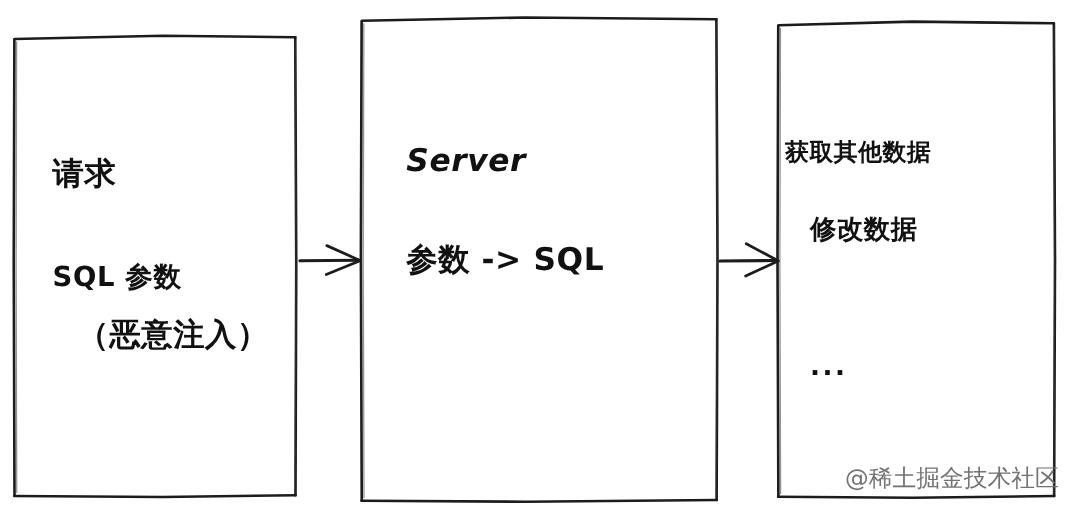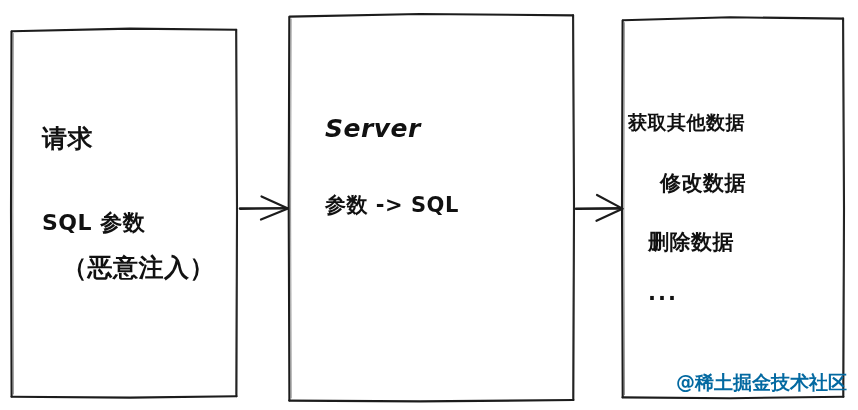--- a/index.html
+++ b/index.html
@@ -63,38 +63,38 @@
     letter-spacing: 0.5px;
   }
 
   
   #t-req        { left: 42px;  top: 126px; font-size: 25px; }
   #t-sqlparam   { left: 42px;  top: 212px; font-size: 22px; }
   #t-inject     { left: 62px;  top: 255px; font-size: 25px; }
 
   
   #t-server     { left: 325px; top: 116px; font-size: 25px; }
-  #t-param-sql  { left: 325px; top: 195px; font-size: 21px; }
+  #t-param-sql  { left: 325px; top: 195px; font-size: 25px; }
   #t-run-sql    { left: 325px; top: 273px; font-size: 25px; }
 
   
   #t-fetch      { left: 628px; top: 113px; font-size: 19px; }
-  #t-modify     { left: 648px; top: 173px; font-size: 21px; margin-left: 12px; }
+  #t-modify     { left: 648px; top: 173px; font-size: 21px; }
   #t-delete     { left: 648px; top: 232px; font-size: 21px; }
   #t-more       { left: 648px; top: 283px; font-size: 21px; letter-spacing: 2px; }
 
   
   #watermark {
     position: absolute;
     left: 676px;
     top: 370px;
     font-size: 19px;
-    color: #0369a1;
+    color: #737373;
     font-family: "DejaVu Sans", "Liberation Sans", sans-serif;
-    font-weight: 700;
+    font-weight: 400;
     white-space: pre;
     letter-spacing: 0px;
   }
 </style>
 </head>
 <body>
 
 <div id="diagram-canvas">
 
   <svg class="sketch-layer" viewBox="0 0 858 410" width="858" height="410" xmlns="http://www.w3.org/2000/svg">
@@ -150,19 +150,18 @@
 
     <div class="node-text cjk" id="t-req">请求</div>
     <div class="node-text cjk" id="t-sqlparam">SQL 参数</div>
     <div class="node-text hand" id="t-server">Server</div>
 
     <div class="node-text cjk" id="t-inject">（恶意注入）</div>
     <div class="node-text cjk" id="t-param-sql">参数 -&gt; SQL</div>
 
     <div class="node-text cjk" id="t-fetch">获取其他数据</div>
     <div class="node-text cjk" id="t-modify">修改数据</div>
-    <div class="node-text cjk" id="t-delete">删除数据</div>
     <div class="node-text cjk" id="t-more">...</div>
 
     <div id="watermark">@稀土掘金技术社区</div>
   </div>
 
 </div>
 
 </body></html>

